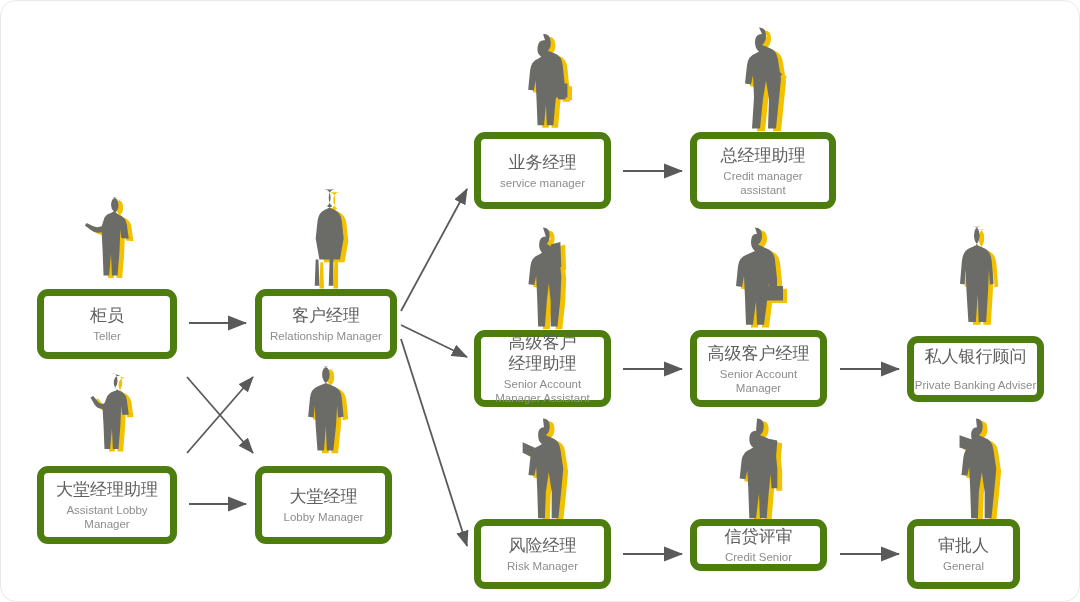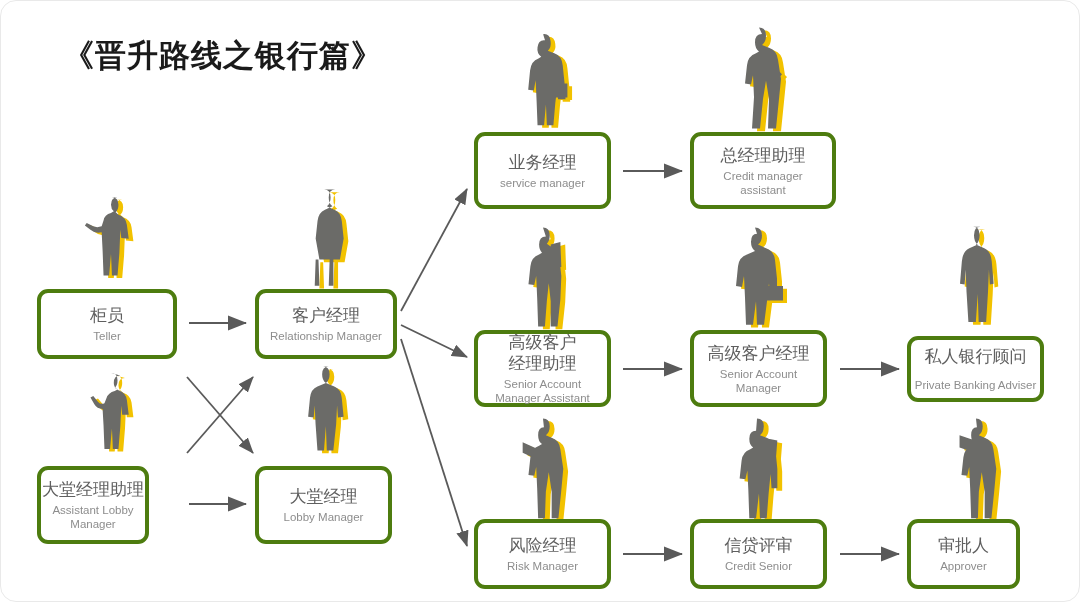--- a/index.html
+++ b/index.html
@@ -25,21 +25,21 @@
     font-weight:bold;
     color:#1a1a1a;
     letter-spacing:1px;
     white-space:nowrap;
     font-family:"DejaVu Sans","Liberation Sans",sans-serif;
   }
   .node{
     position:absolute;
     box-sizing:border-box;
     background:#ffffff;
-    border:4px solid #4d7c0f;
+    border:7px solid #4d7c0f;
     border-radius:11px;
     display:flex;
     flex-direction:column;
     align-items:center;
     justify-content:center;
     text-align:center;
     z-index:5;
   }
   .node .cn{
     color:#5f5f5f;
@@ -65,21 +65,20 @@
     width:1080px;height:602px;
     z-index:4;
     pointer-events:none;
   }
 </style>
 </head>
 <body>
 
 <div id="canvas">
 
-  <div id="title">《晋升路线之银行篇》</div>
 
   <div id="figures-layer">
       <div class="fig" style="left: 82px; top: 192px; width: 56px; height: 100px;"><svg width="56" height="100" viewBox="0 0 60 120" preserveAspectRatio="none">
           <g transform="translate(5,3)">
             <path d="M31,5 q7,0 7,9 q0,6 -3,9 l3,3 q8,3 9,12 l2,17 l-8,-1 l-1,-10 l-1,28 l-2,27 l-6,0 l-1,-26 l-2,26 l-6,0 l-1,-30 l-1,-22 q-7,2 -12,-3 l-6,-5 l2,-3 l7,4 q4,2 9,0 l2,-7 q1,-7 8,-9 l3,-2 q-3,-3 -3,-8 q0,-9 7,-9 z" fill="#f2c200"></path>
           </g>
           <g>
             <path d="M31,5 q7,0 7,9 q0,6 -3,9 l3,3 q8,3 9,12 l2,17 l-8,-1 l-1,-10 l-1,28 l-2,27 l-6,0 l-1,-26 l-2,26 l-6,0 l-1,-30 l-1,-22 q-7,2 -12,-3 l-6,-5 l2,-3 l7,4 q4,2 9,0 l2,-7 q1,-7 8,-9 l3,-2 q-3,-3 -3,-8 q0,-9 7,-9 z" fill="#6b6b68"></path>
           </g>
         </svg></div>
@@ -195,21 +194,21 @@
   </svg>
   <div id="nodes-layer">
       <div class="node" style="left: 36px; top: 288px; width: 140px; height: 70px;">
         <div class="cn">柜员</div>
         <div class="en">Teller</div>
       </div>
       <div class="node" style="left: 254px; top: 288px; width: 142px; height: 70px;">
         <div class="cn">客户经理</div>
         <div class="en">Relationship Manager</div>
       </div>
-      <div class="node" style="left: 36px; top: 465px; width: 112px; height: 78px;">
+      <div class="node" style="left: 36px; top: 465px; width: 140px; height: 78px;">
         <div class="cn">大堂经理助理</div>
         <div class="en">Assistant Lobby
 Manager</div>
       </div>
       <div class="node" style="left: 254px; top: 465px; width: 137px; height: 78px;">
         <div class="cn">大堂经理</div>
         <div class="en">Lobby Manager</div>
       </div>
       <div class="node" style="left: 473px; top: 131px; width: 137px; height: 77px;">
         <div class="cn">业务经理</div>
@@ -232,23 +231,23 @@
 Manager</div>
       </div>
       <div class="node" style="left: 906px; top: 335px; width: 137px; height: 66px; gap: 8px;">
         <div class="cn">私人银行顾问</div>
         <div class="en">Private Banking Adviser</div>
       </div>
       <div class="node" style="left: 473px; top: 518px; width: 137px; height: 70px;">
         <div class="cn">风险经理</div>
         <div class="en">Risk Manager</div>
       </div>
-      <div class="node" style="left: 689px; top: 518px; width: 137px; height: 70px;">
+      <div class="node" style="left: 689px; top: 518px; width: 137px; height: 52px;">
         <div class="cn">信贷评审</div>
         <div class="en">Credit Senior</div>
       </div>
       <div class="node" style="left: 906px; top: 518px; width: 113px; height: 70px;">
         <div class="cn">审批人</div>
-        <div class="en">Approver</div>
+        <div class="en">General</div>
       </div>
     </div>
 
 </div>
 
 </body></html>

